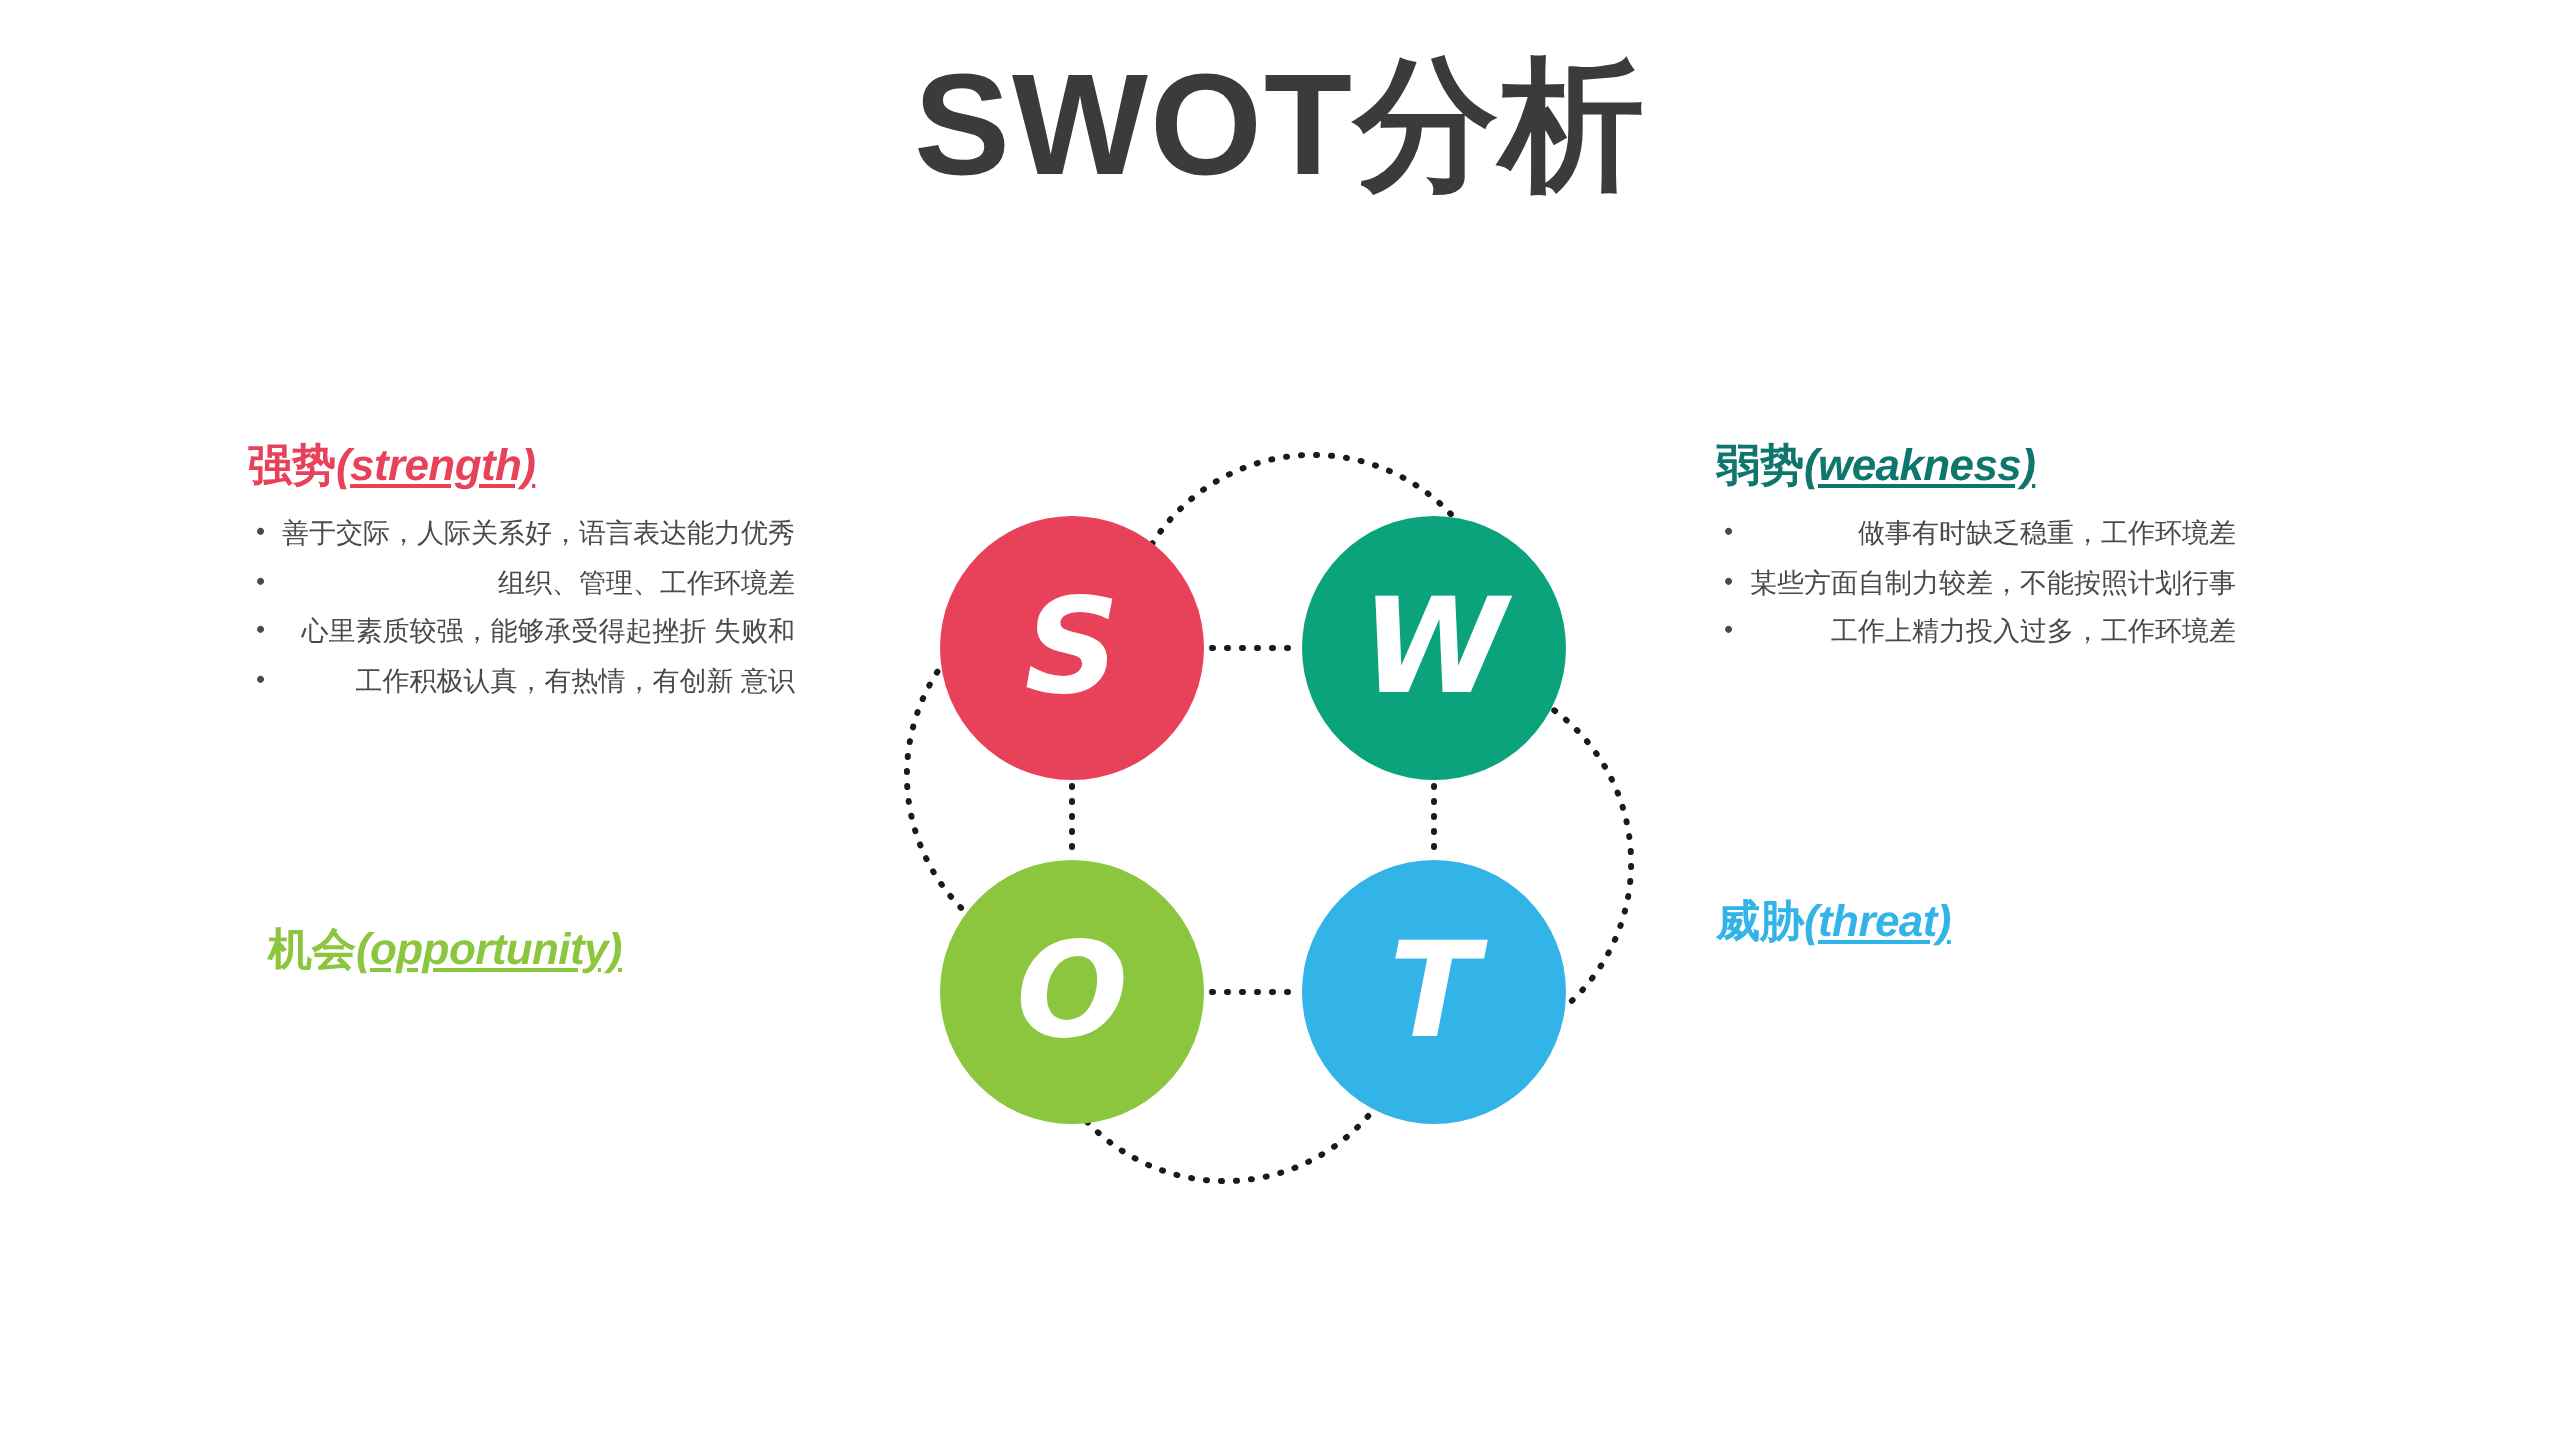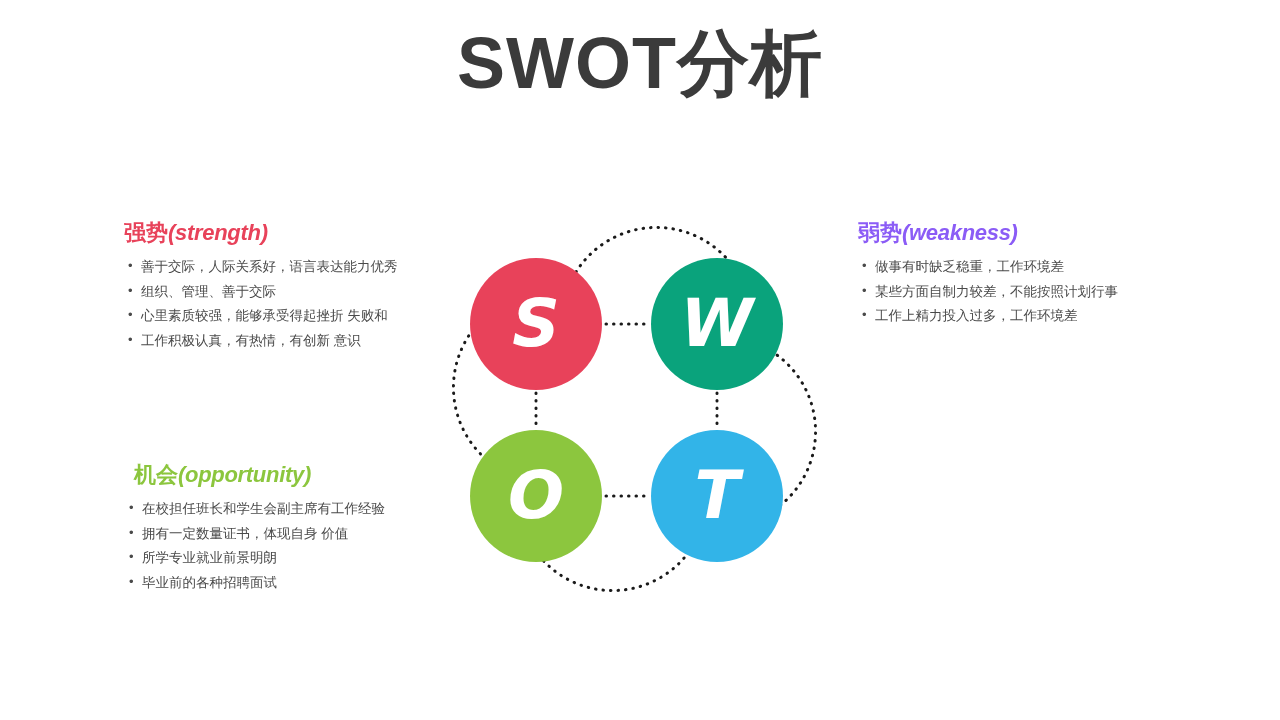--- a/index.html
+++ b/index.html
@@ -37,50 +37,52 @@
   .quad-heading {
     font-size: 22px;
     font-weight: bold;
     line-height: 1.2;
     margin: 0 0 14px 0;
     white-space: nowrap;
   }
   .quad-heading .en {
     font-style: italic;
     letter-spacing: -0.3px;
+    text-decoration: underline;
   }
   .quad-list {
     list-style: none;
     margin: 0;
     padding: 0;
   }
   .quad-list li {
     position: relative;
     font-size: 13.5px;
     color: #4a4a4a;
     line-height: 1.0;
     padding: 0 0 0 13px;
     margin: 0 0 11px 0;
     white-space: nowrap;
+    text-align: right;
   }
   .quad-list li::before {
     content: "\2022";
     position: absolute;
     left: 0;
     top: -1px;
     font-size: 13px;
     color: #4a4a4a;
   }
 
   #quad-strength      { left: 124px; top: 220px; }
   #quad-strength .quad-heading { color: #e8425a; }
   #quad-strength .quad-list    { margin-left: 4px; }
 
   #quad-weakness      { left: 858px; top: 220px; }
-  #quad-weakness .quad-heading { color: #8b5cf6; }
+  #quad-weakness .quad-heading { color: #0f766e; }
   #quad-weakness .quad-list    { margin-left: 4px; }
 
   #quad-opportunity   { left: 134px; top: 462px; }
   #quad-opportunity .quad-heading { color: #8cc63e; }
   #quad-opportunity .quad-list    { margin-left: -5px; }
 
   #quad-threat        { left: 858px; top: 448px; }
   #quad-threat .quad-heading { color: #32b4e8; }
   #quad-threat .quad-list    { margin-left: 9px; }
 
@@ -158,43 +160,40 @@
     <span>T</span>
   </div>
 </div>
 
 <div id="quad-strength" class="quad">
   <div class="quad-heading">
     <span>强势</span><span class="en">(strength)</span>
   </div>
   <ul class="quad-list">
     <li> 善于交际，人际关系好，语言表达能力优秀</li>
-    <li>组织、管理、善于交际</li>
+    <li>组织、管理、工作环境差</li>
     <li>心里素质较强，能够承受得起挫折 失败和</li>
     <li>工作积极认真，有热情，有创新 意识</li>
   </ul>
 </div>
 
 <div id="quad-weakness" class="quad">
   <div class="quad-heading">
     <span>弱势</span><span class="en">(weakness)</span>
   </div>
   <ul class="quad-list">
     <li>做事有时缺乏稳重，工作环境差</li>
     <li>某些方面自制力较差，不能按照计划行事</li>
     <li>工作上精力投入过多，工作环境差</li>
   </ul>
 </div>
 
 <div id="quad-opportunity" class="quad">
   <div class="quad-heading">
     <span>机会</span><span class="en">(opportunity)</span>
   </div>
-  <ul class="quad-list">
-    <li>在校担任班长和学生会副主席有工作经验</li>
-    <li>拥有一定数量证书，体现自身 价值</li>
-    <li>所学专业就业前景明朗</li>
-    <li>毕业前的各种招聘面试</li>
-  </ul>
 </div>
 
 <div id="quad-threat" class="quad">
+  <div class="quad-heading">
+    <span>威胁</span><span class="en">(threat)</span>
+  </div>
 </div>
 
 </body></html>

